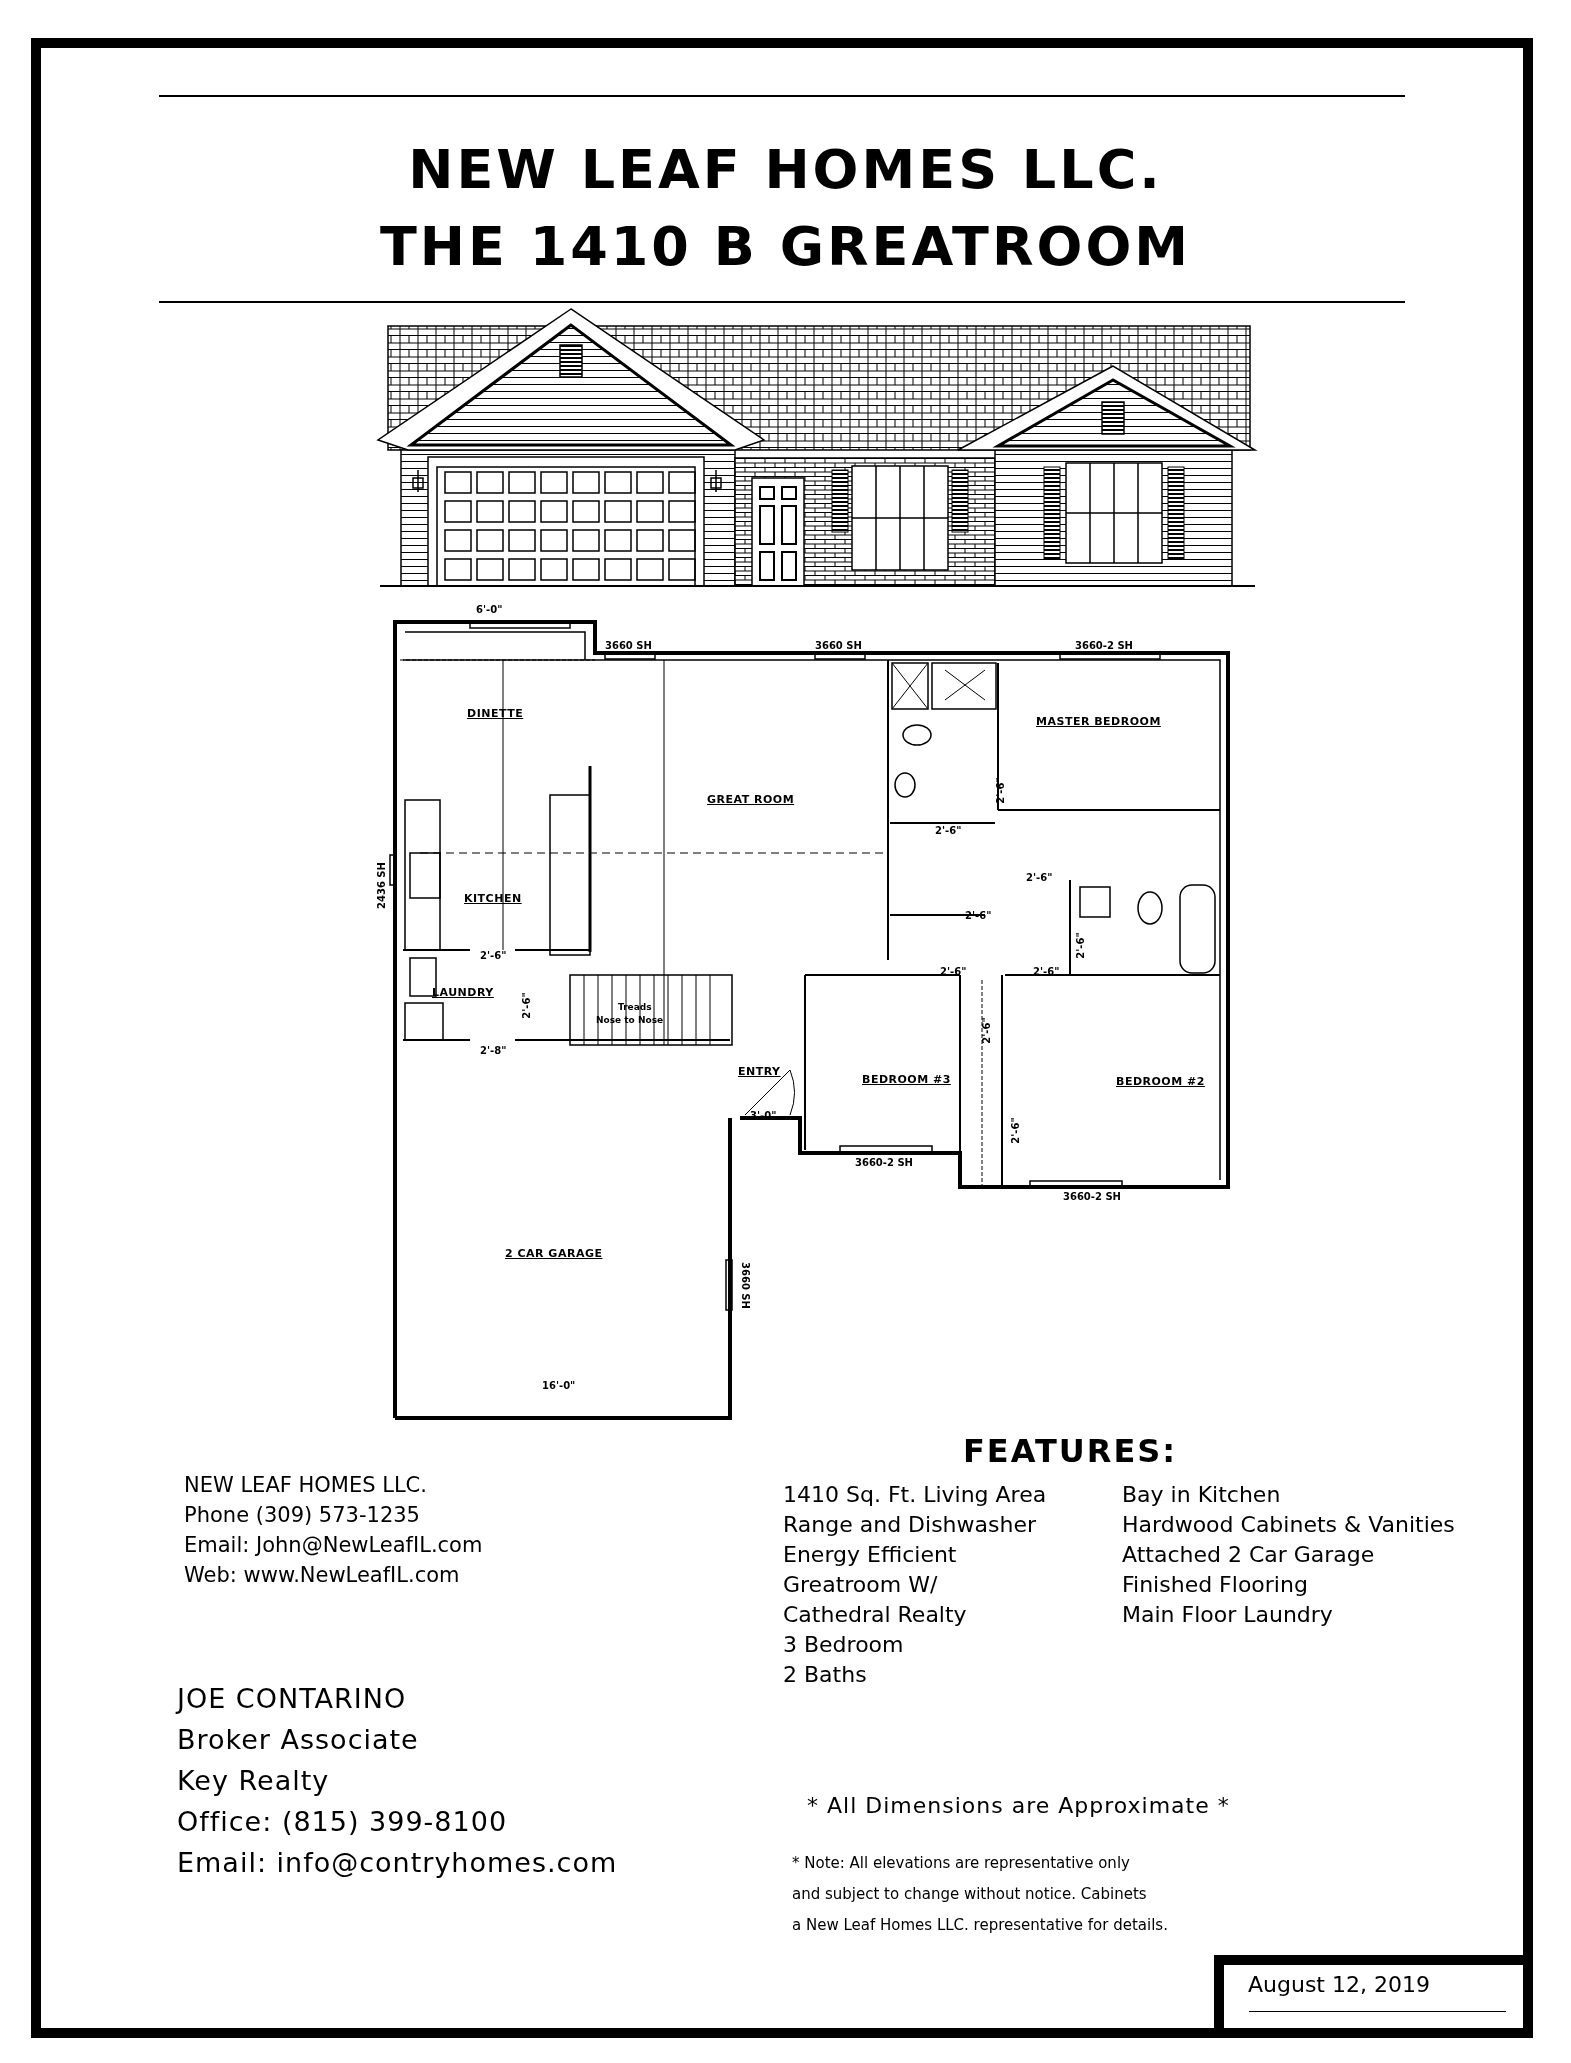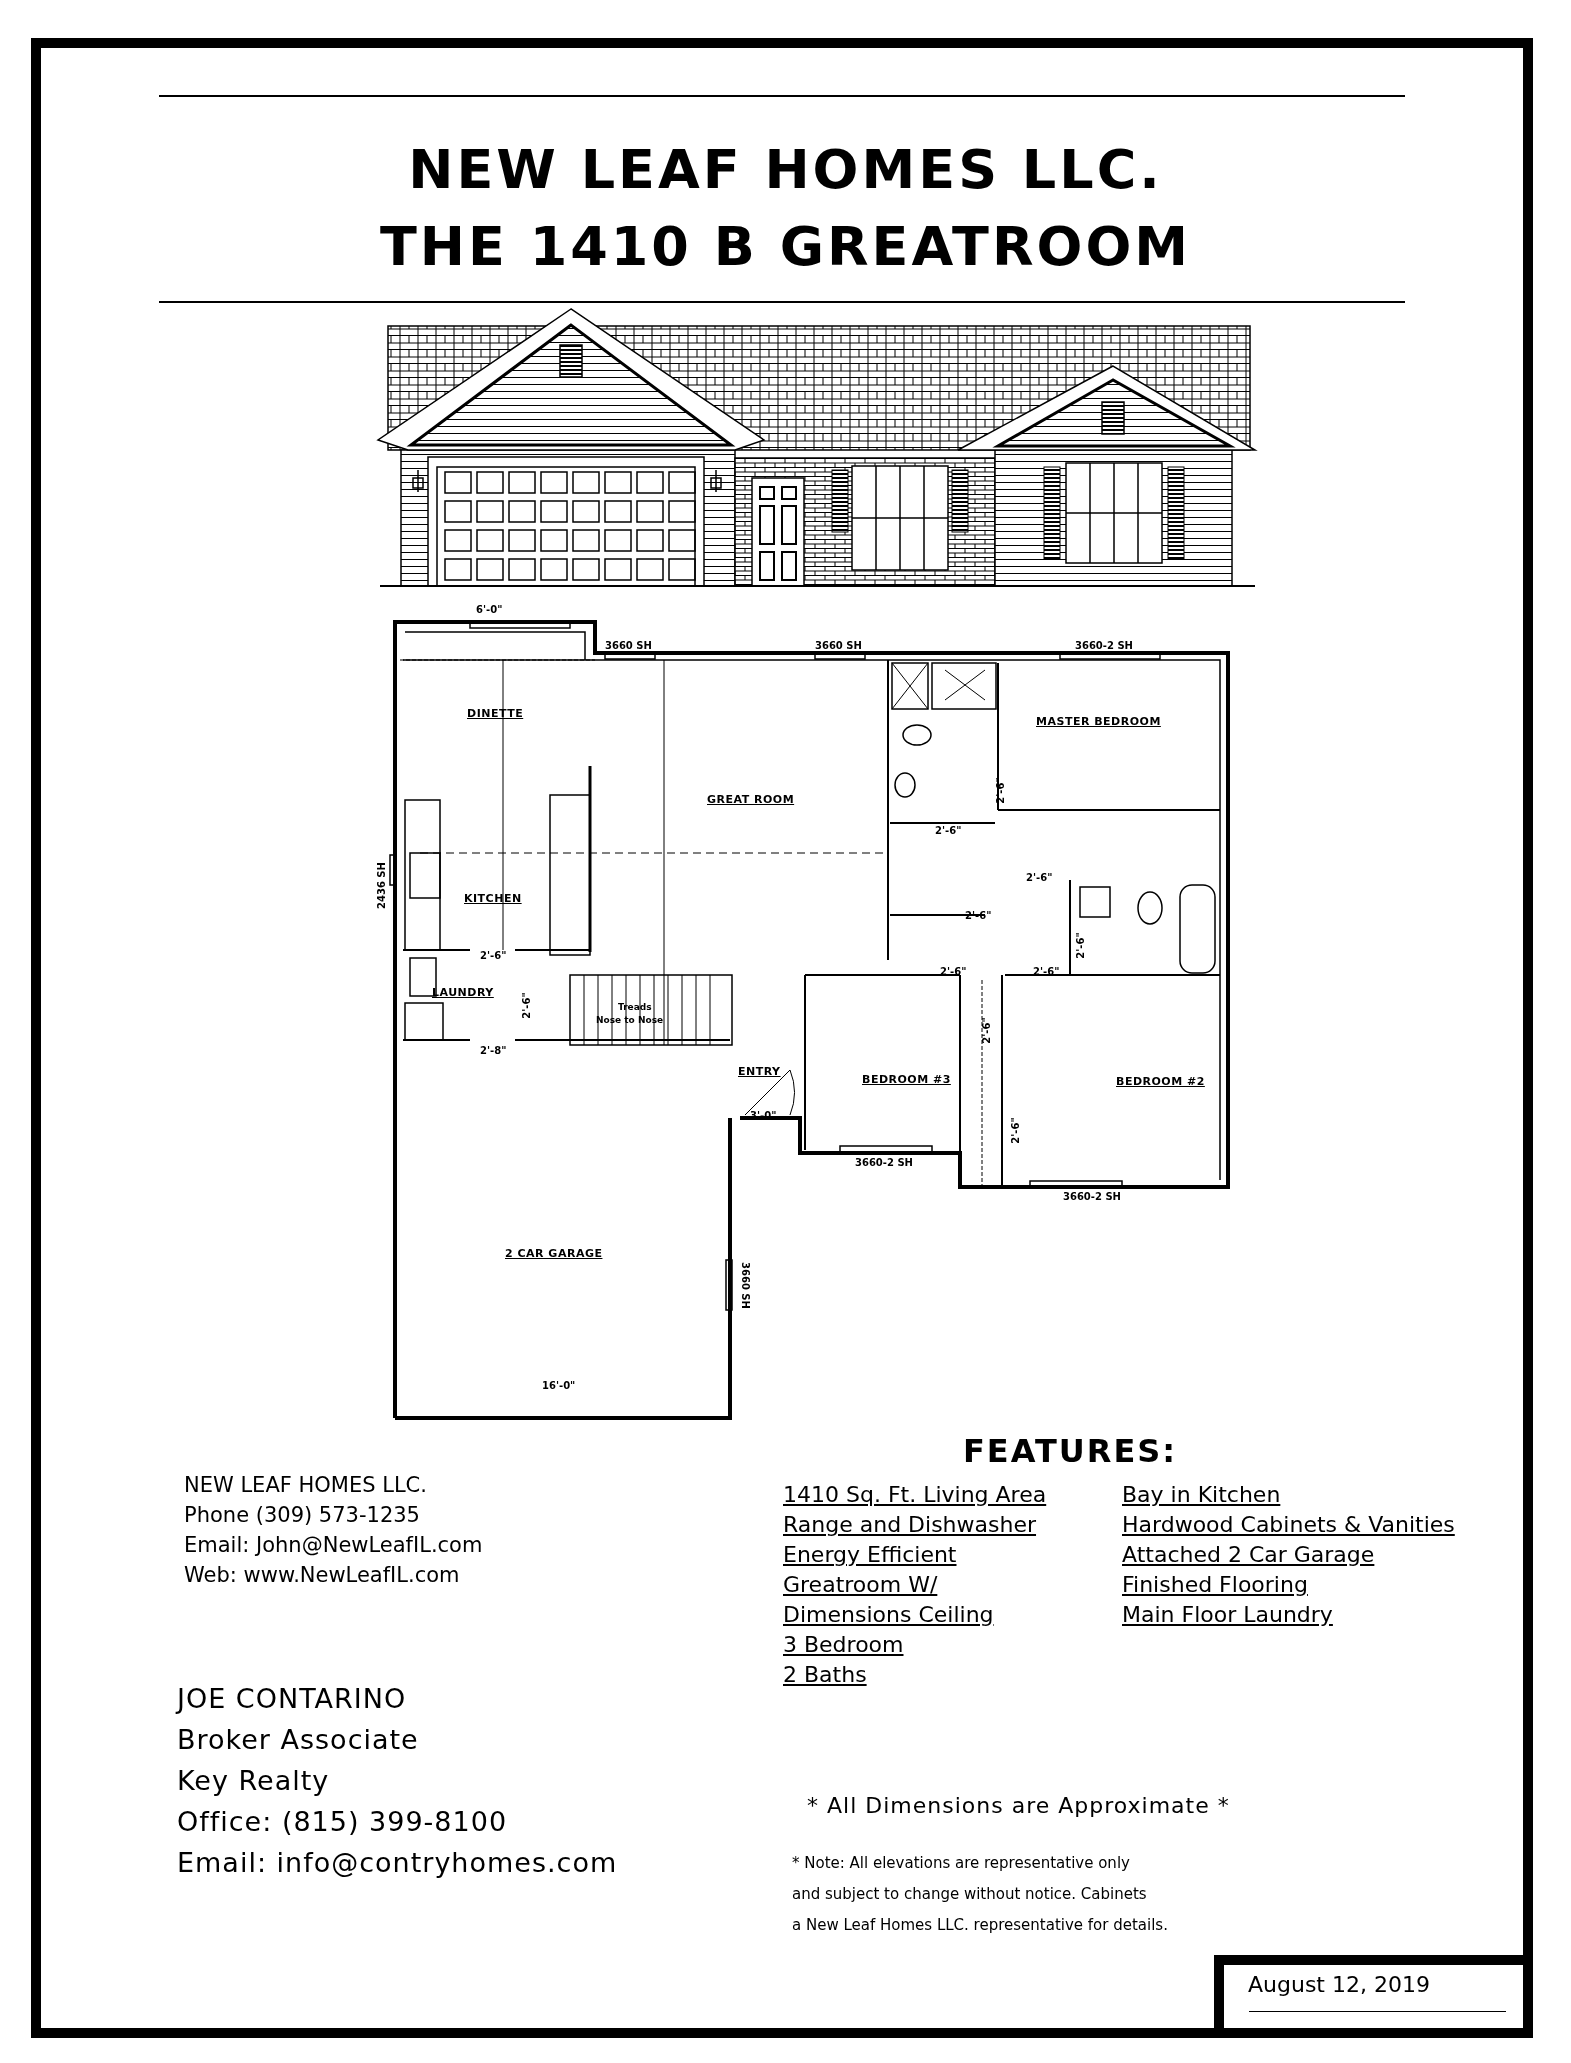--- a/index.html
+++ b/index.html
@@ -5,21 +5,21 @@
   html,body{margin:0;padding:0;background:#fff;}
   body{width:1571px;height:2063px;position:relative;overflow:hidden;font-family:"DejaVu Sans",sans-serif;color:#000;}
   .abs{position:absolute;}
   .frame{left:31px;top:38px;width:1502px;height:2000px;box-sizing:border-box;border:10px solid #000;}
   .rule{height:2px;background:#000;left:159px;width:1246px;}
   .title{left:0;width:1571px;text-align:center;font-size:54px;font-weight:bold;letter-spacing:3px;line-height:1;}
   .plan-label{font-size:11px;font-weight:bold;text-decoration:underline;letter-spacing:0.5px;white-space:nowrap;}
   .dim{font-size:10px;font-weight:bold;white-space:nowrap;}
   .info{font-size:21px;line-height:30px;white-space:nowrap;}
   .agent{font-size:27px;line-height:41px;white-space:nowrap;letter-spacing:1px;margin-top:10px;}
-  .feat{font-size:22px;line-height:30px;white-space:nowrap;text-decoration:underline;}
+  .feat{font-size:22px;line-height:30px;white-space:nowrap;}
   .features-title{font-size:32px;font-weight:bold;letter-spacing:2px;}
   .disclaimer{font-size:22px;white-space:nowrap;letter-spacing:1px;margin-left:12px;}
   .note{font-size:15px;line-height:31px;white-space:nowrap;}
   .datebox{left:1214px;top:1955px;width:319px;height:83px;box-sizing:border-box;border-left:10px solid #000;border-top:10px solid #000;}
   .date{font-size:22px;white-space:nowrap;}
   svg{position:absolute;left:0;top:0;}
 </style>
 </head>
 <body>
 
@@ -228,21 +228,21 @@
   <div>Email: John@NewLeafIL.com</div>
   <div>Web: www.NewLeafIL.com</div>
 </div>
 
 <div class="abs features-title" style="left:963px;top:1432px">FEATURES:</div>
 <div class="abs feat" style="left:783px;top:1480px">
   <div>1410 Sq. Ft. Living Area</div>
   <div>Range and Dishwasher</div>
   <div>Energy Efficient</div>
   <div>Greatroom W/</div>
-  <div>Dimensions Ceiling</div>
+  <div>Cathedral Realty</div>
   <div>3 Bedroom</div>
   <div>2 Baths</div>
 </div>
 <div class="abs feat" style="left:1122px;top:1480px">
   <div>Bay in Kitchen</div>
   <div>Hardwood Cabinets &amp; Vanities</div>
   <div>Attached 2 Car Garage</div>
   <div>Finished Flooring</div>
   <div>Main Floor Laundry</div>
 </div>

